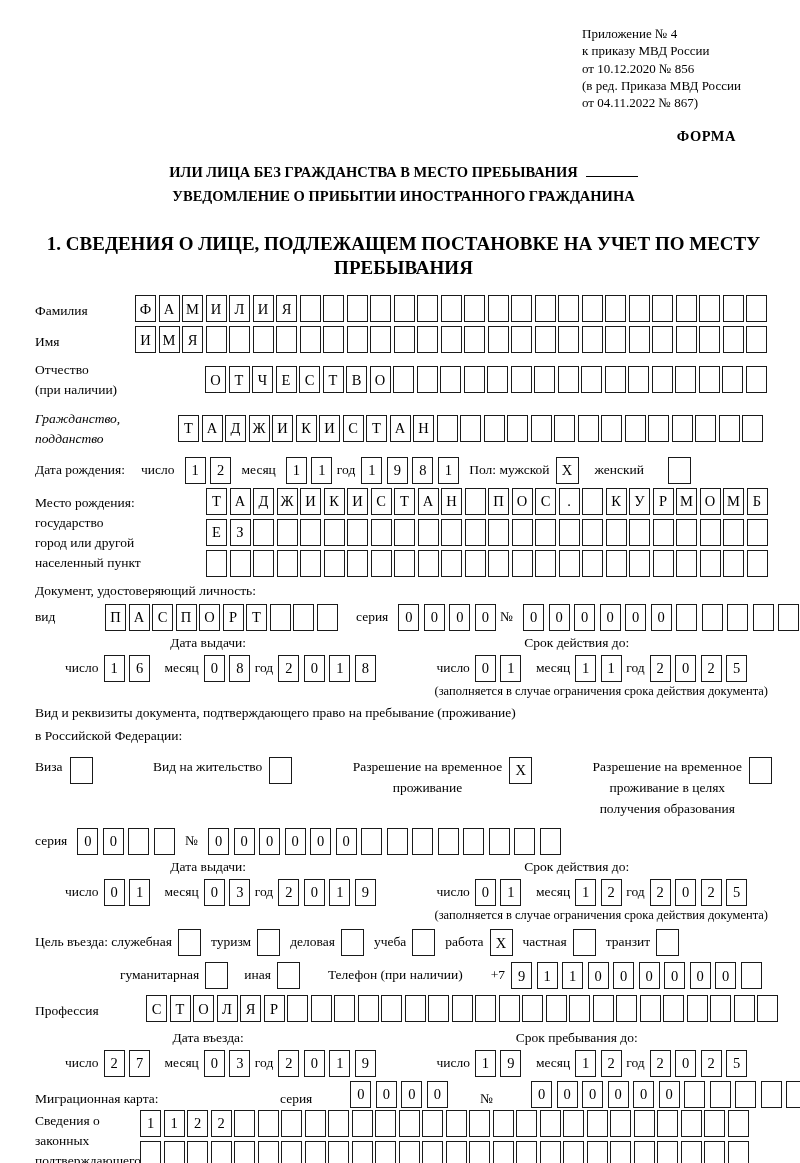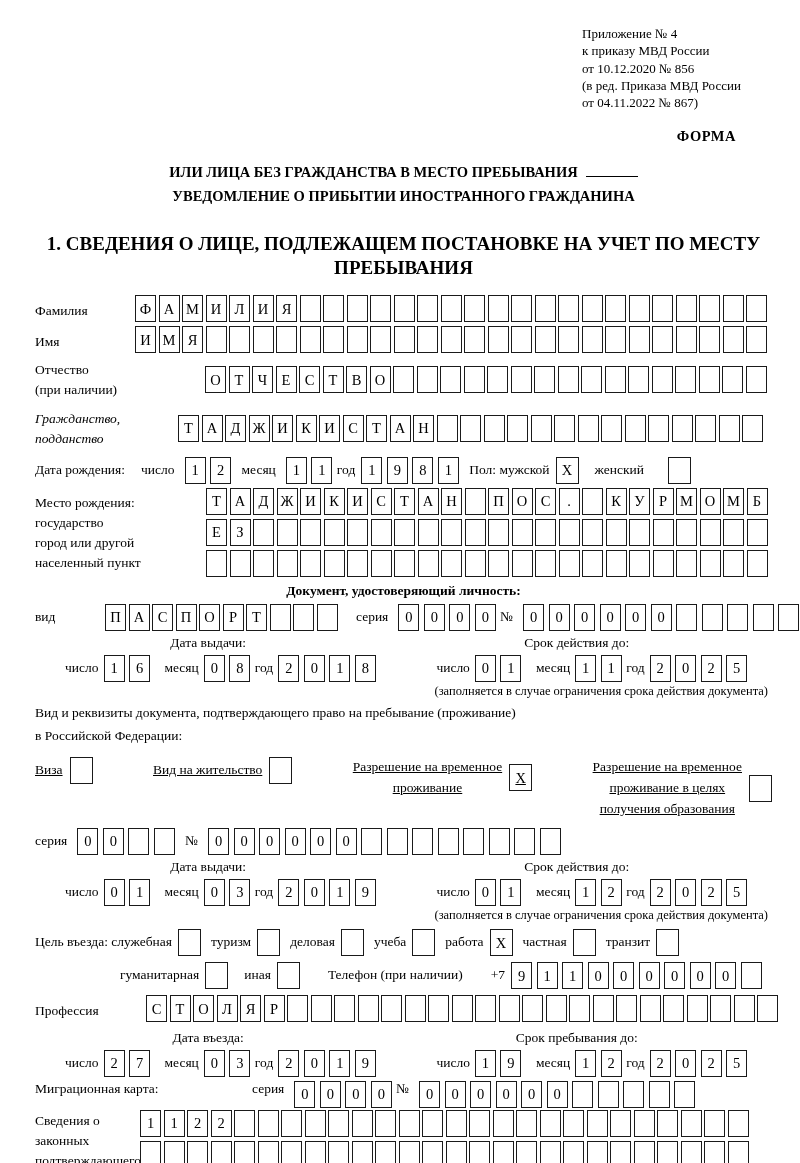--- a/index.html
+++ b/index.html
@@ -25,41 +25,41 @@
   .appendix div{margin-bottom:1px;}
   .appendix .small{font-size:13px;}
   .forma{text-align:right;font-weight:bold;font-size:14.5px;margin:16px 36px 0 0;letter-spacing:.5px;}
   .title{text-align:center;font-weight:bold;font-size:14.5px;margin-top:16px;line-height:1.6;}
   .title-underline{display:inline-block;width:52px;border-bottom:1.5px solid #000;margin-left:8px;}
   .section-heading{text-align:center;font-weight:bold;font-size:19px;margin:24px 0 16px 0;}
 
   .gap6{width:6px;flex:none;}  .gap10{width:10px;flex:none;}
   .gap16{width:16px;flex:none;} .gap24{width:24px;flex:none;}
 
-  .center-bold{text-align:center;font-weight:bold;margin:6px 0 4px 0;}
+  .center-bold{font-weight:normal;margin:6px 0 4px 0;}
 
   
   .dates{display:flex;margin-bottom:2px;}
   .dcol-l{width:47%;} .dcol-r{width:53%;}
   .dhead{text-align:center;margin-bottom:3px;}
   .drow{display:flex;align-items:center;}
   .drow .t{margin-right:5px;}
   .drow .g{margin-left:10px;}
   .note{font-size:12.5px;text-align:right;margin:1px 4px 6px 0;}
 
   .permit-opts{display:flex;align-items:flex-start;justify-content:space-between;margin:4px 0 8px 0;}
-  .opt{display:flex;align-items:center;text-decoration:underline;}
+  .opt{display:flex;align-items:flex-start;}
   .opt .olbl{text-align:center;margin-right:7px;}
   .opt .olbl div{line-height:1.55;}
 
   .purpose{display:flex;align-items:center;flex-wrap:nowrap;margin-bottom:6px;}
   .purpose .t{margin:0 6px 0 10px;}
   .purpose .t:first-child{margin-left:0;}
 
-  .mig{display:flex;align-items:flex-start;margin:4px 0 0 0;}
+  .mig{display:flex;align-items:flex-end;margin:4px 0 0 0;gap:28px;}
 
   .reps{display:flex;align-items:flex-start;margin-top:2px;}
   .reps-rows .boxrow{display:flex;margin-bottom:4px;}
 </style>
 </head>
 <body>
 
 <div class="page">
 
   <div class="appendix">

